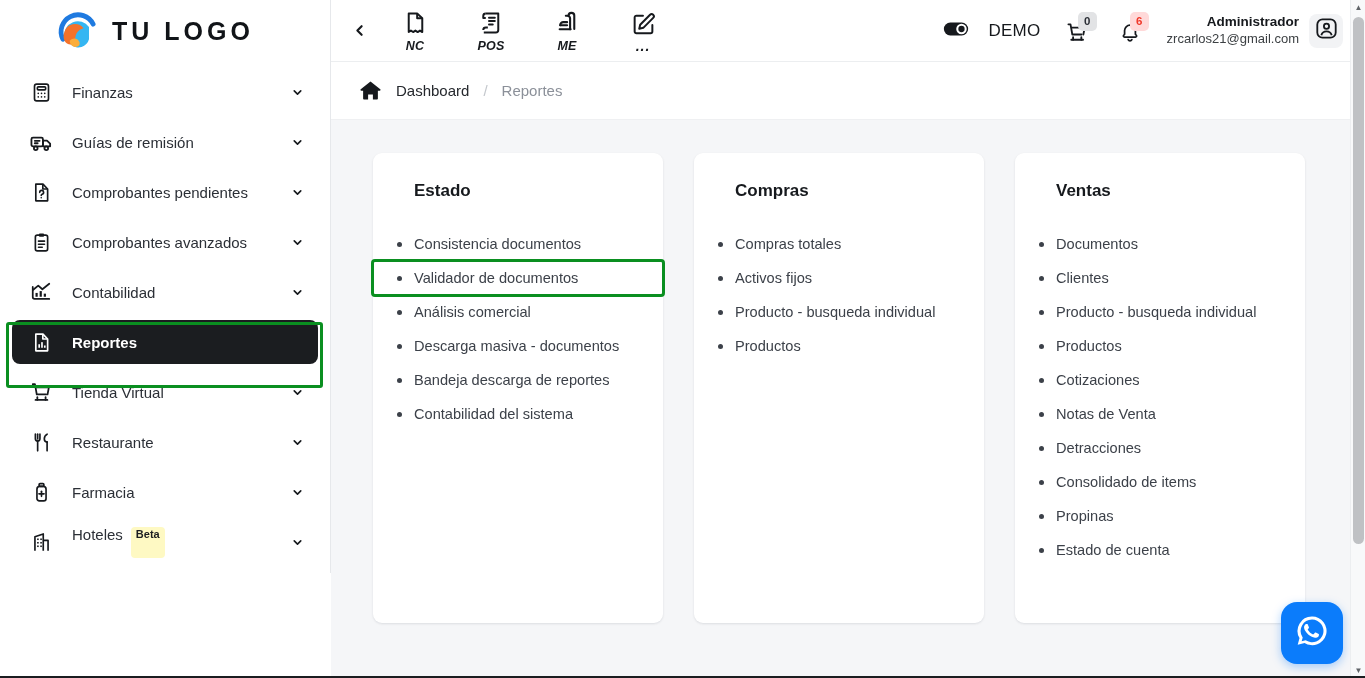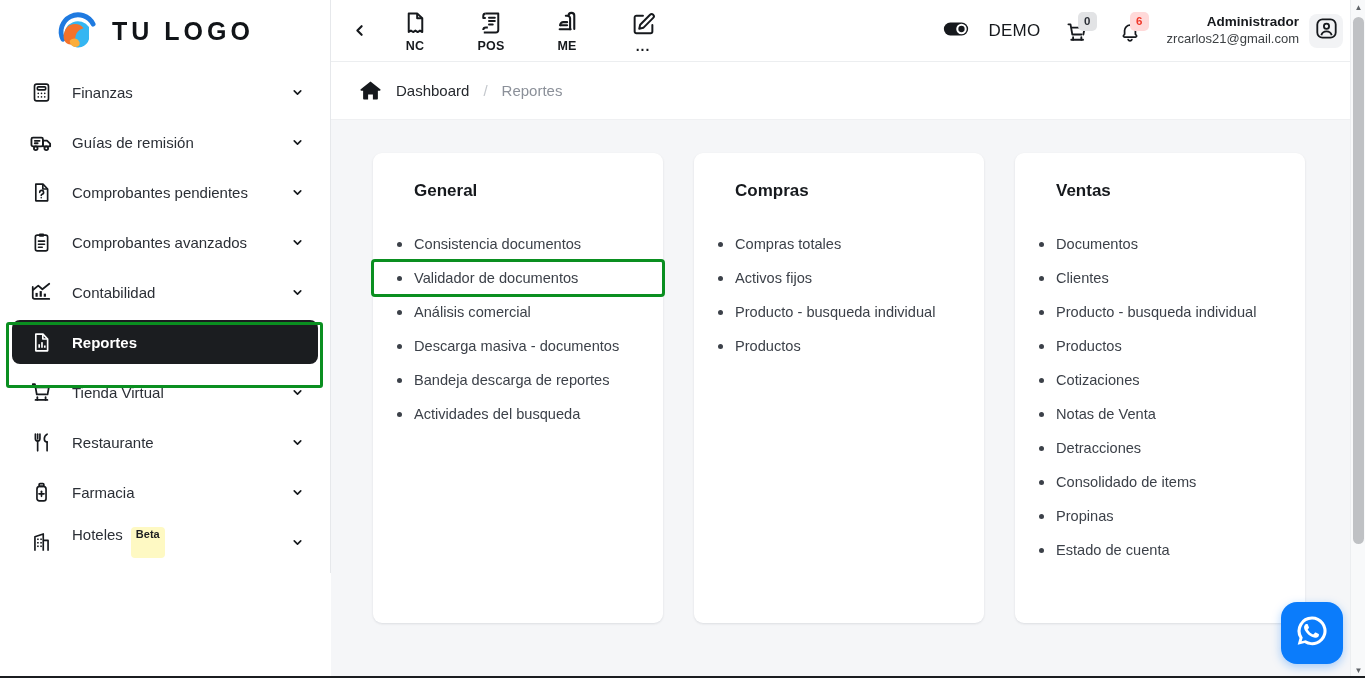--- a/index.html
+++ b/index.html
@@ -101,20 +101,21 @@
     display: flex; align-items: center; justify-content: center;
     color: #16191d; cursor: pointer;
     margin-right: 18px;
   }
   .quick-actions { display: flex; align-items: center; gap: 28px; }
   .qa {
     width: 48px;
     display: flex; flex-direction: column; align-items: center;
     cursor: pointer;
     color: #16191d;
+    font-style: italic;
   }
   .qa .qa-ico { height: 27px; display: flex; align-items: flex-end; }
   .qa .qa-lbl { font-size: 12.5px; font-weight: 700; margin-top: 3px; letter-spacing: .2px; }
   .qa .qa-dots { font-size: 14px; font-weight: 700; line-height: 10px; margin-top: 4px; letter-spacing: 1px; }
 
   .top-right { margin-left: auto; display: flex; align-items: center; gap: 22px; }
   .demo-chip { display: flex; align-items: center; gap: 18px; cursor: pointer; text-align: center; }
   .demo-chip .demo-lbl { font-size: 17px; color: #16191d; letter-spacing: .3px; }
   .icon-badge-wrap { position: relative; width: 30px; height: 34px; cursor: pointer; display:flex; align-items:flex-end; justify-content:center; }
   .badge {
@@ -569,28 +570,28 @@
           </svg>
       </span>
       <span class="bc-link">Dashboard</span>
       <span class="bc-sep">/</span>
       <span class="bc-current">Reportes</span>
     </div>
 
     <main class="content">
 
       <section class="card">
-        <div class="card-title">General</div>
+        <div class="card-title">Estado</div>
         <ul class="card-list">
           <li>Consistencia documentos</li>
           <li class="hl">Validador de documentos</li>
           <li>Análisis comercial</li>
           <li>Descarga masiva - documentos</li>
           <li>Bandeja descarga de reportes</li>
-          <li>Actividades del busqueda</li>
+          <li>Contabilidad del sistema</li>
         </ul>
       </section>
 
       <section class="card">
         <div class="card-title">Compras</div>
         <ul class="card-list">
           <li>Compras totales</li>
           <li>Activos fijos</li>
           <li>Producto - busqueda individual</li>
           <li>Productos</li>

